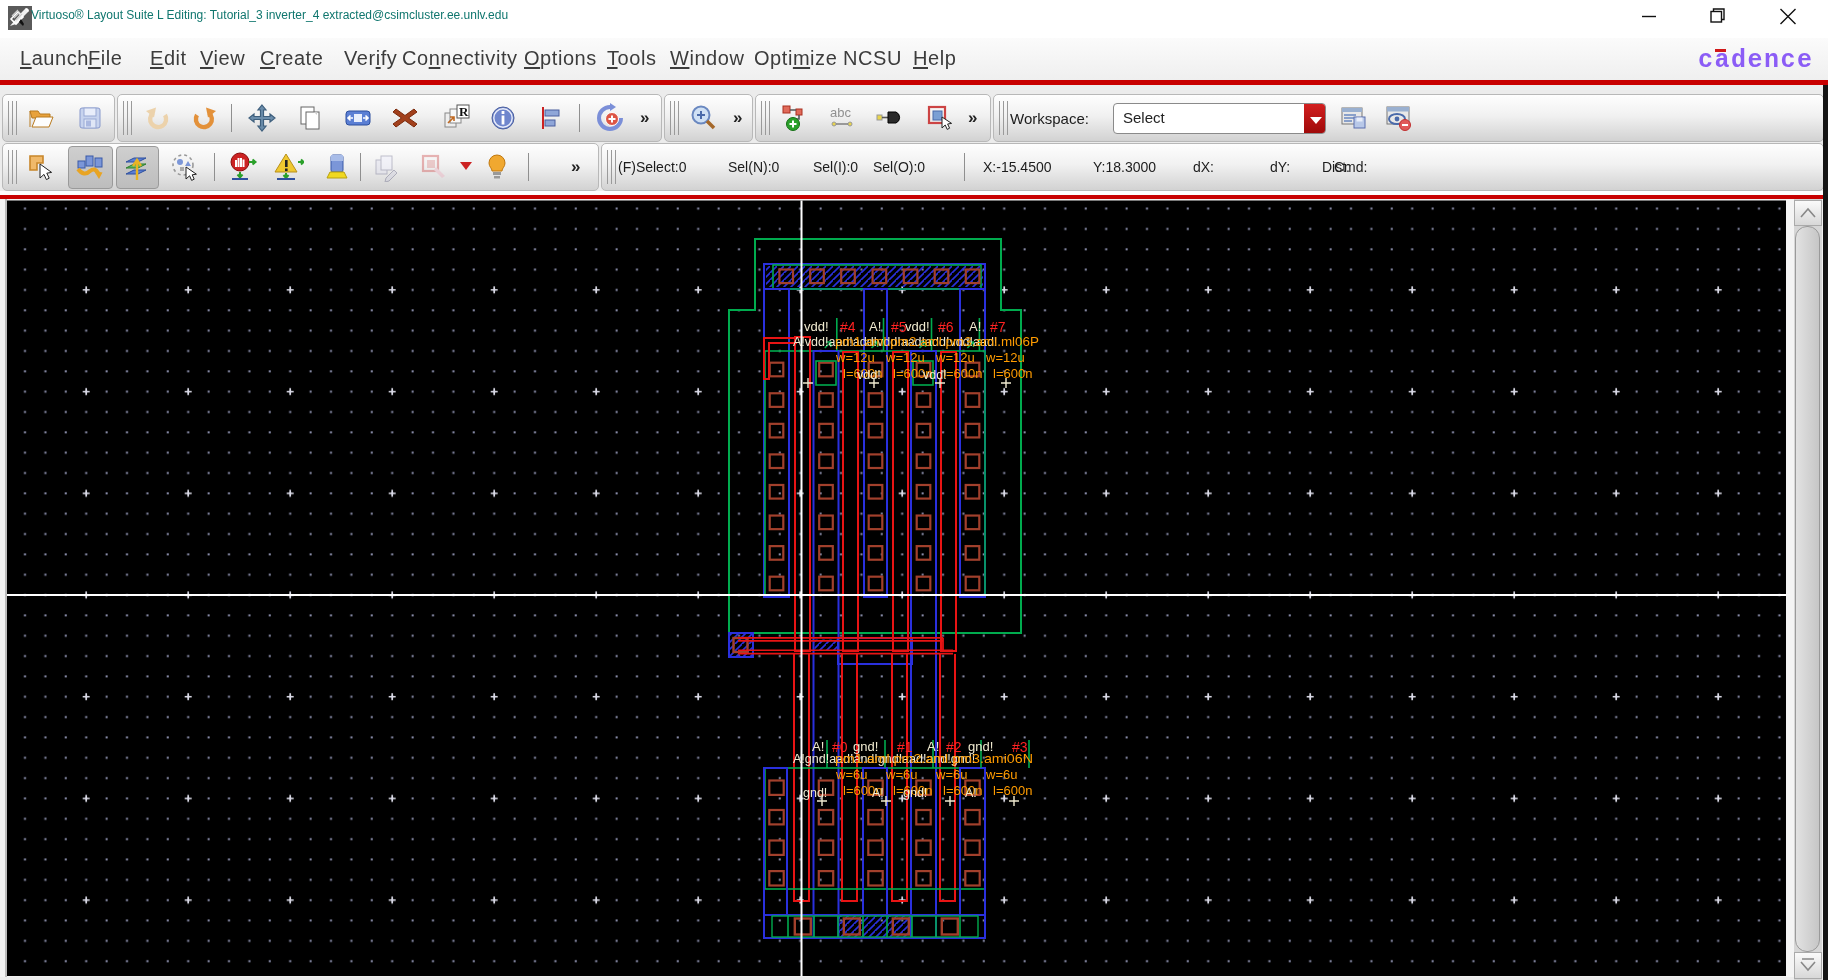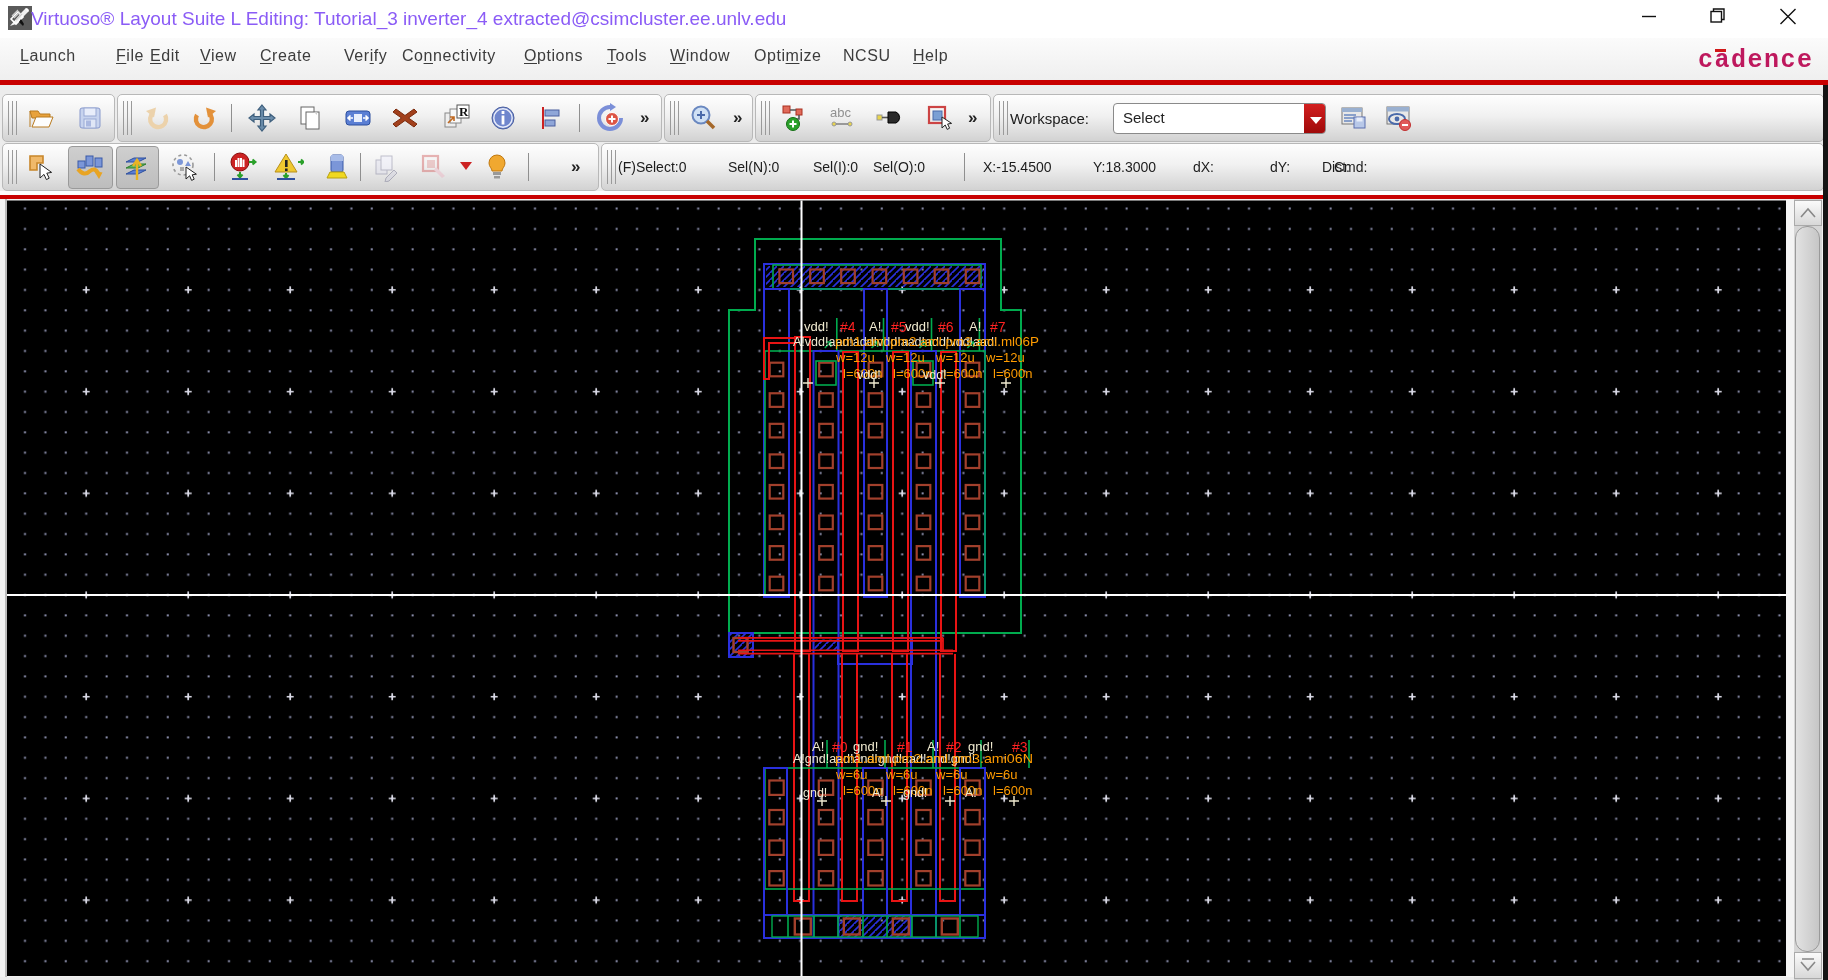--- a/index.html
+++ b/index.html
@@ -1,36 +1,36 @@
 <!DOCTYPE html>
 <html><head><meta charset="utf-8"><style>
 *{margin:0;padding:0;box-sizing:border-box}
 html,body{width:1828px;height:980px;overflow:hidden;background:#ececec;
  font-family:"Liberation Sans",sans-serif;position:relative}
 .abs{position:absolute}
 .titlebar{left:0;top:0;width:1828px;height:38px;background:#ffffff}
 .title-ico{left:8px;top:6px;width:24px;height:24px}
-.title-txt{left:31px;top:8px;font-size:19px;color:#8b5cf6;white-space:nowrap}
+.title-txt{left:31px;top:8px;font-size:12px;color:#0f766e;white-space:nowrap}
 .menubar{left:0;top:38px;width:1828px;height:42px;background:linear-gradient(#fbfbfb,#efefef)}
-.menu{position:absolute;top:47px;font-size:16px;color:#3c3c3c;letter-spacing:.55px;white-space:nowrap}
+.menu{position:absolute;top:47px;font-size:20px;color:#3c3c3c;letter-spacing:.55px;white-space:nowrap}
 .menu u{text-underline-offset:2px}
 .redline1{left:0;top:80px;width:1828px;height:5px;background:#c80000}
 .tbzone{left:0;top:85px;width:1828px;height:110px;background:#ececec}
 .panel{position:absolute;background:linear-gradient(180deg,#fefefe 0%,#f1f1f1 45%,#d2d2d2 100%);
  border:1px solid #b8b8b8;border-radius:5px}
 .redline2{left:0;top:191px;width:1828px;height:9.5px;background:#c80000;border-top:4px solid #fdfdfd;border-bottom:1.5px solid #fdfdfd;background-clip:padding-box}
 .canvasbg{left:0;top:199px;width:1828px;height:778px;background:#f2f2f2}
 .rightedge{left:1823px;top:85px;width:5px;height:895px;background:#151515}
 .grip{position:absolute;width:9px;border-left:1.5px solid #9a9a9a;border-right:1.5px solid #9a9a9a}
 .grip::after{content:"";position:absolute;left:3px;top:0;bottom:0;border-left:1.5px solid #9a9a9a}
 .vsep{position:absolute;width:0;border-left:1.5px solid #8f8f8f}
 .chev{position:absolute;font-size:17px;font-weight:bold;color:#222}
 .stxt{position:absolute;font-size:14px;color:#1c1c1c;white-space:nowrap}
 .cad{position:absolute;left:1698px;top:46px;font-family:"Liberation Mono",monospace;
- font-weight:bold;font-size:25px;color:#be185d;letter-spacing:1.5px}
+ font-weight:bold;font-size:25px;color:#8b5cf6;letter-spacing:1.5px}
 .cadbar{position:absolute;left:1715px;top:48.5px;width:11px;height:3.5px;background:#d11919}
 </style></head><body>
 <div class="abs titlebar"></div>
 <svg class="abs title-ico" viewBox="0 0 24 24">
 <rect x="0" y="0" width="24" height="24" fill="#5a5a5a"></rect>
 <path d="M2 20 L14 6 L18 2 L21 5 L8 18 Z" fill="#f2f2f2"></path>
 <path d="M3 13 L10 6 L15 11 L8 18 Z" fill="none" stroke="#ffffff" stroke-width="1.6"></path>
 <path d="M4 10 L10 4 M6 12 L12 6 M8 14 L14 8" stroke="#cccccc" stroke-width="1.2"></path>
 <path d="M13 13 l3 5 l-1 2 l-4 -4 Z" fill="#111"></path>
 <path d="M17 3 l3 3 l1 -2 l-2 -2 Z" fill="#fff"></path>
@@ -41,21 +41,21 @@
   </svg>
 <svg class="abs" style="left:1695px;top:0;width:46px;height:33px" viewBox="0 0 46 33">
 <rect x="16" y="11.5" width="10.5" height="10.5" fill="none" stroke="#111" stroke-width="1.4"></rect>
 <path d="M18.5 11.5 V9 H29 V19.5 H26.5" fill="none" stroke="#111" stroke-width="1.4"></path>
   </svg>
 <svg class="abs" style="left:1765px;top:0;width:46px;height:33px" viewBox="0 0 46 33">
 <path d="M15.5 9 L30.5 24 M30.5 9 L15.5 24" stroke="#111" stroke-width="1.4"></path>
   </svg>
 <div class="abs menubar"></div>
 <div class="menu" style="left:20px"><u>L</u>aunch</div>
-<div class="menu" style="left:116px"><u>F</u>ile</div>
+<div class="menu" style="left:88px"><u>F</u>ile</div>
 <div class="menu" style="left:150px"><u>E</u>dit</div>
 <div class="menu" style="left:200px"><u>V</u>iew</div>
 <div class="menu" style="left:260px"><u>C</u>reate</div>
 <div class="menu" style="left:344px">Ver<u>i</u>fy</div>
 <div class="menu" style="left:402px">Co<u>n</u>nectivity</div>
 <div class="menu" style="left:524px"><u>O</u>ptions</div>
 <div class="menu" style="left:607px"><u>T</u>ools</div>
 <div class="menu" style="left:670px"><u>W</u>indow</div>
 <div class="menu" style="left:754px">Opti<u>m</u>ize</div>
 <div class="menu" style="left:843px">NCSU</div>

